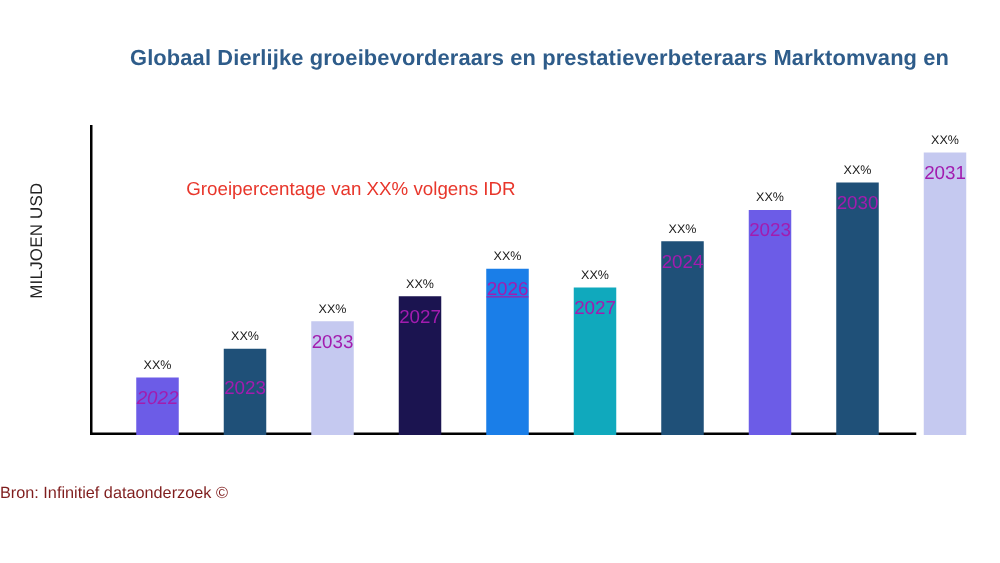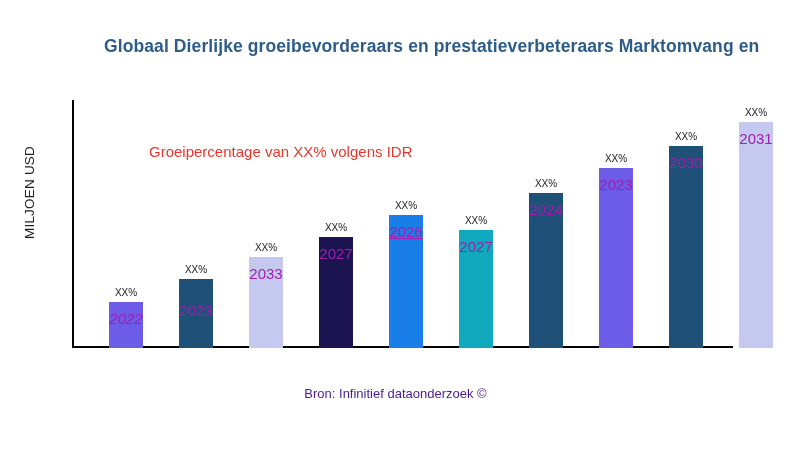--- a/index.html
+++ b/index.html
@@ -110,23 +110,22 @@
     color: #e8362b;
     white-space: nowrap;
   }
 
   
   #source-note {
     position: absolute;
     left: 0px;
     top: 386px;
     width: 791px;
-    text-align: center;
     font-size: 13px;
-    color: #4c1d95;
+    color: #7f1d1d;
   }
 </style>
 </head>
 <body>
 
 <div id="chart-root">
 
   <div id="chart-title">Globaal Dierlijke groeibevorderaars en prestatieverbeteraars Marktomvang en</div>
 
   <div id="y-axis-label">MILJOEN USD</div>

